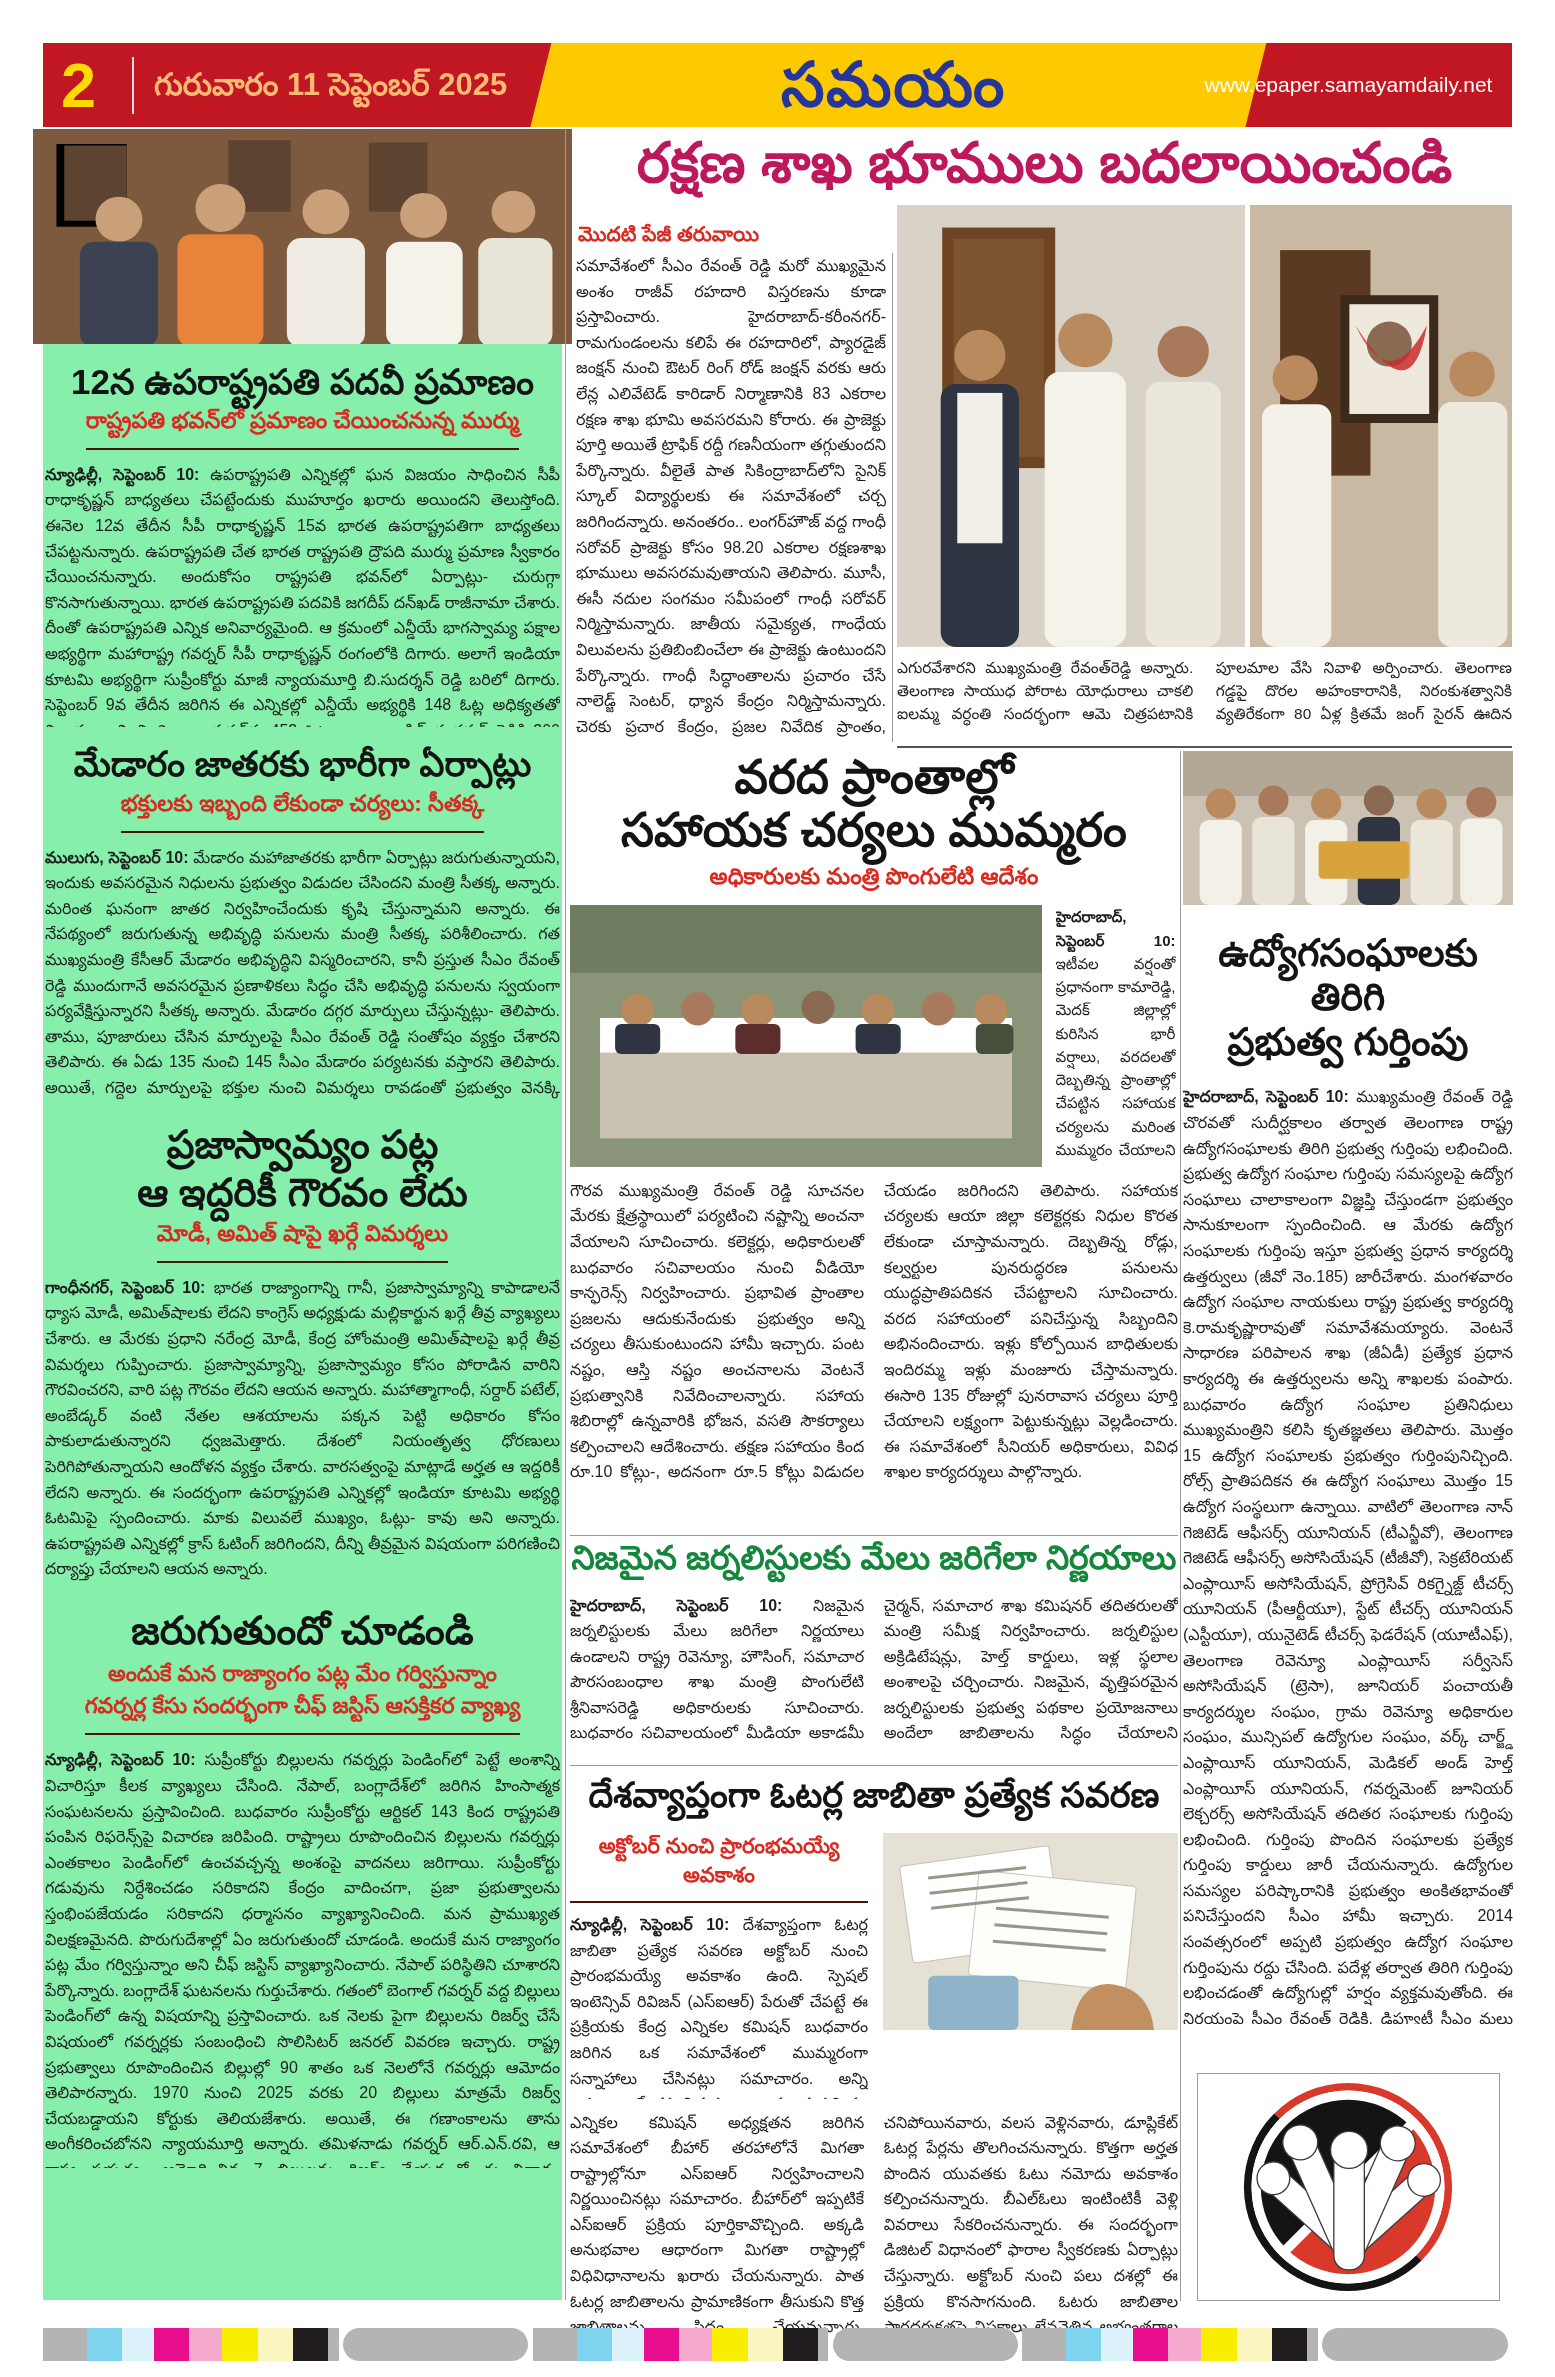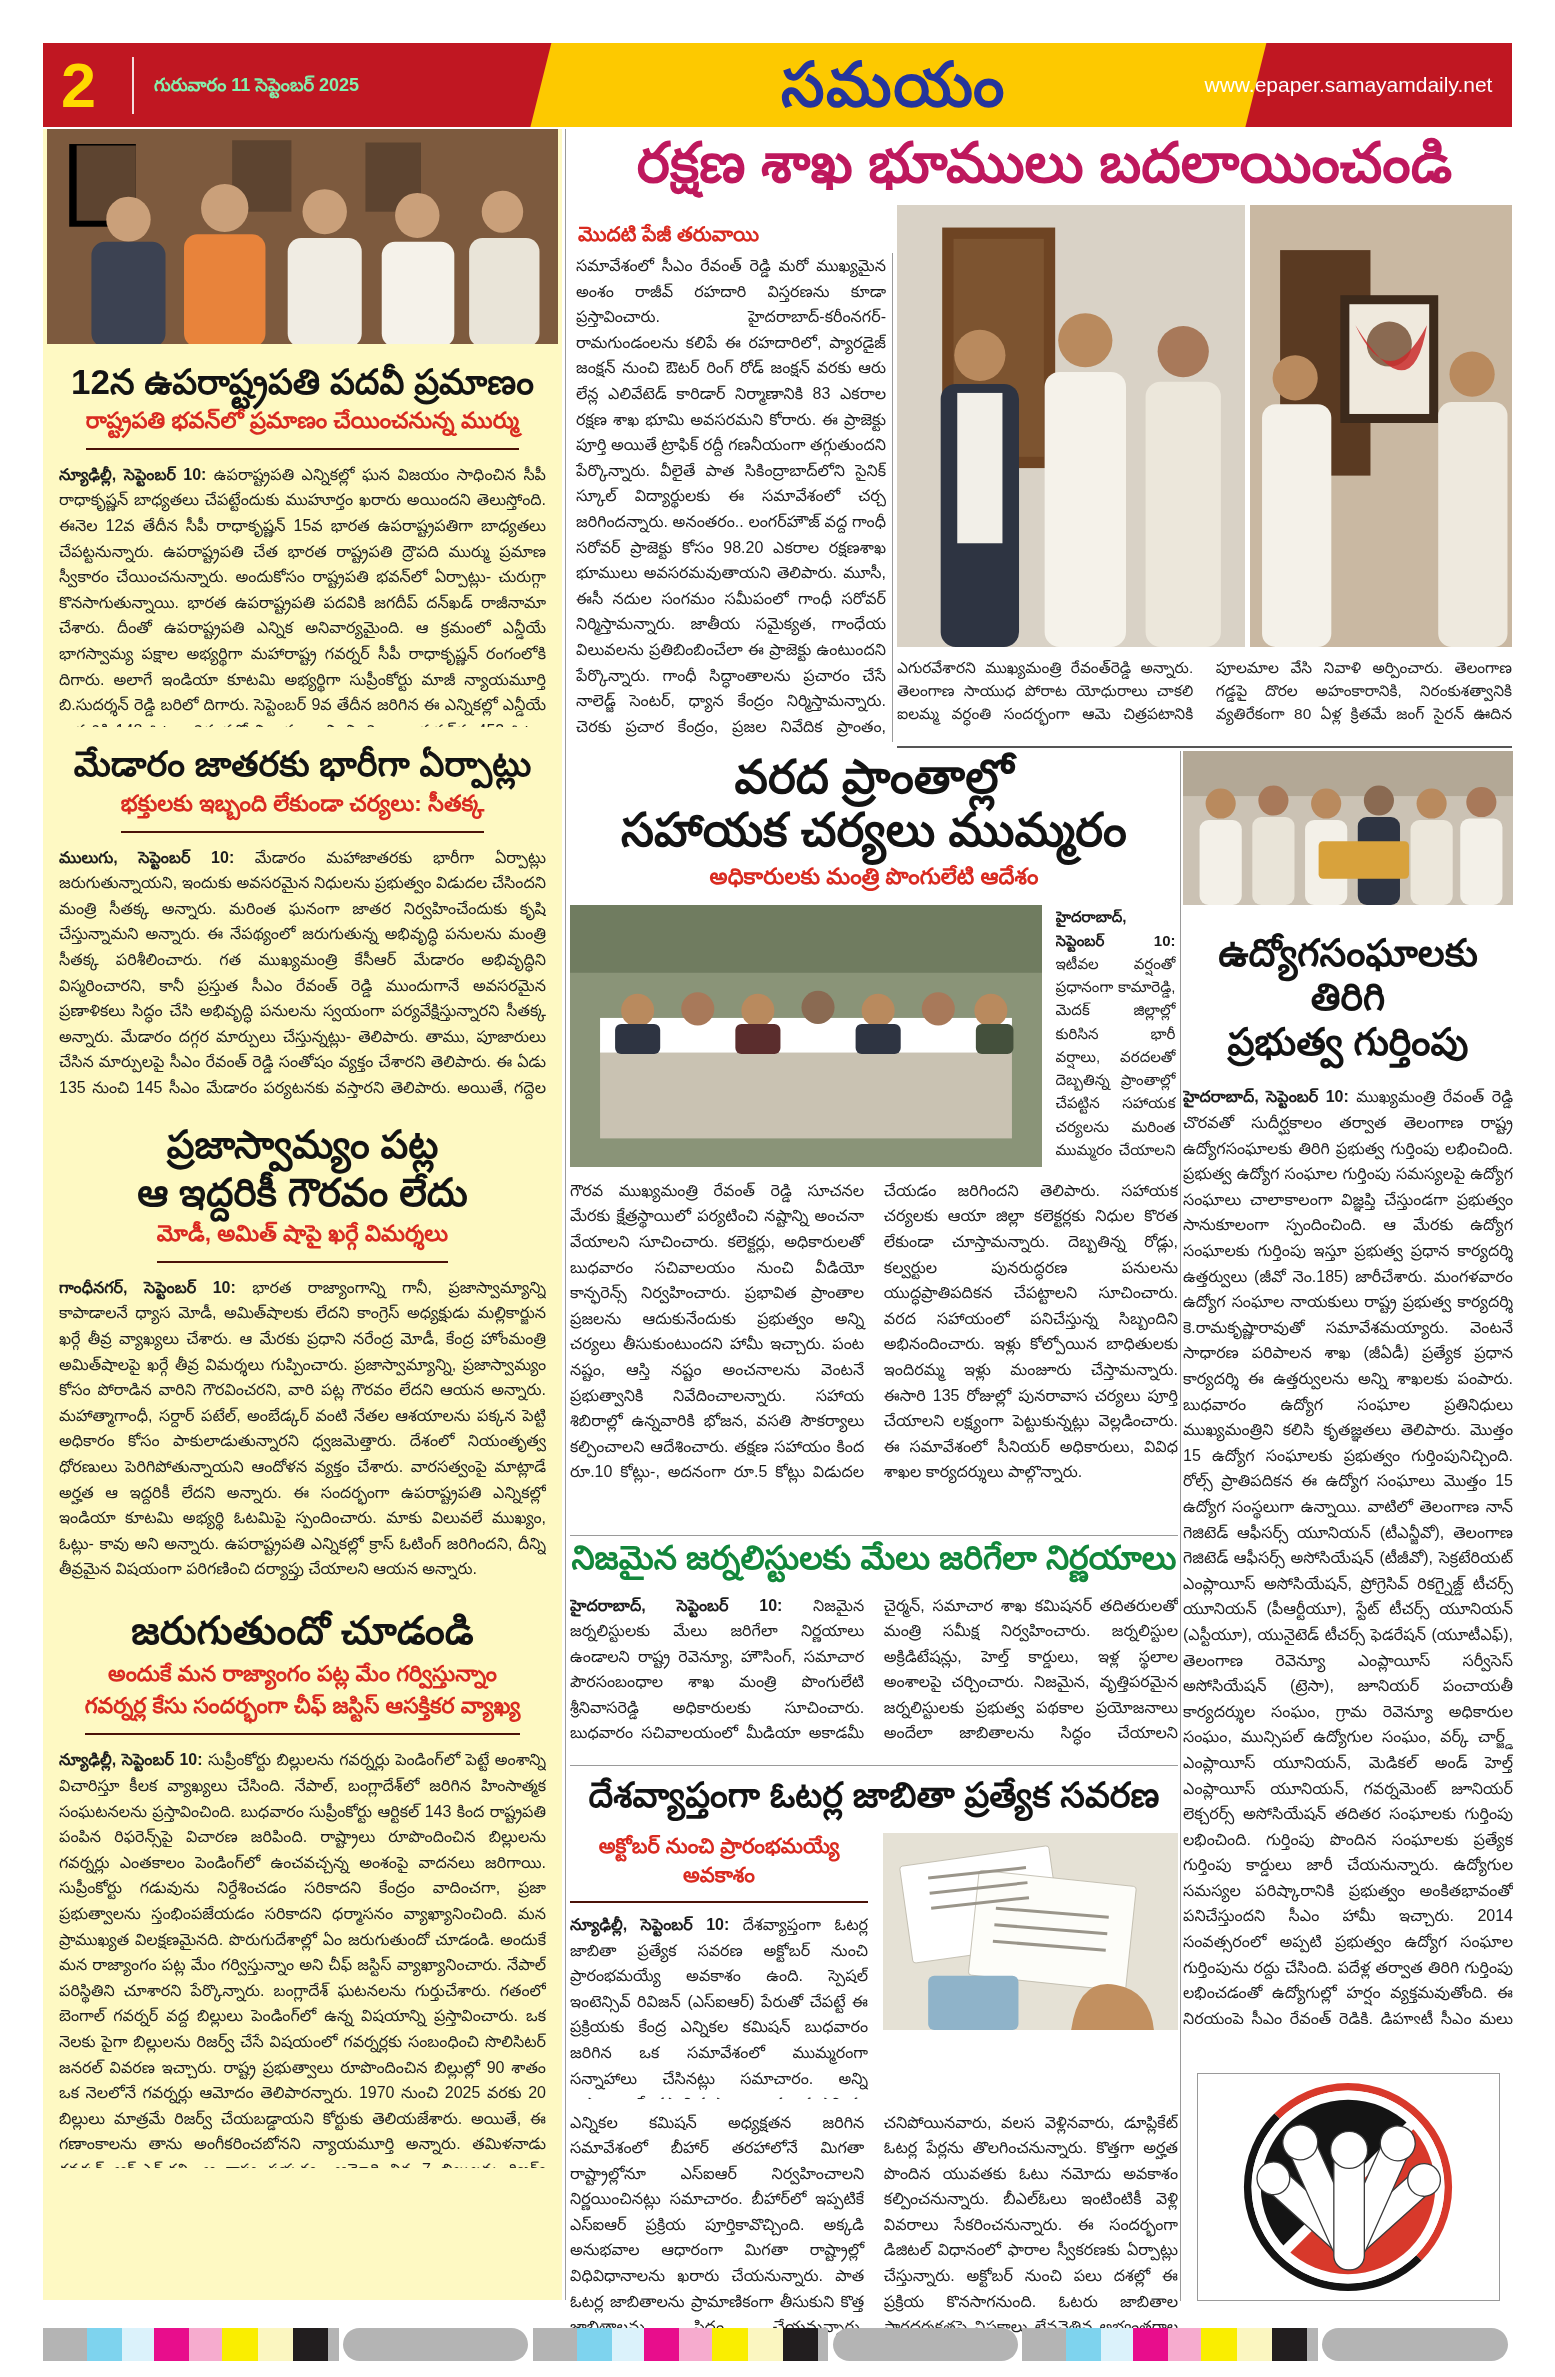--- a/index.html
+++ b/index.html
@@ -4,35 +4,35 @@
 <style>
   html,body{margin:0;padding:0;background:#e9e9e9;}
   .page{position:relative;width:1555px;height:2377px;background:#ffffff;margin:0 auto;
         font-family:"Liberation Sans","DejaVu Sans",sans-serif;color:#1d1d1d;overflow:hidden;}
 
   
   .header{position:absolute;left:43px;top:43px;width:1469px;height:84px;background:#c01722;overflow:hidden;}
   .yellowband{position:absolute;left:497px;top:-7.5px;width:715px;height:105px;background:#fdc900;transform:skewX(-14deg);}
   .pageno{position:absolute;left:18px;top:0;color:#ffd900;font-size:63px;font-weight:bold;line-height:84px;}
   .hdr-div{position:absolute;left:89px;top:13.5px;width:1.5px;height:57px;background:#ffffff;opacity:.85;}
-  .hdr-date{position:absolute;left:111px;top:0;color:#86efac;font-size:18px;font-weight:bold;line-height:84px;}
+  .hdr-date{position:absolute;left:111px;top:0;color:#fdba74;font-size:31px;font-weight:bold;line-height:84px;}
   .masthead{position:absolute;left:527px;width:647px;top:0;text-align:center;color:#26359b;
             font-size:62px;font-weight:bold;line-height:84px;letter-spacing:1.5px;}
   .hdr-site{position:absolute;right:19.6px;top:0;color:#ffffff;font-size:21px;line-height:84px;}
 
   
   .black-head{font-weight:bold;color:#141414;text-align:center;}
   .red-sub{color:#d92b21;font-weight:bold;text-align:center;}
   .red-sub .u{display:inline-block;border-bottom:2.3px solid #4a1208;padding-bottom:9px;}
   .body-txt{font-size:16px;line-height:1.6;text-align:justify;overflow:hidden;}
   .dateline{font-weight:bold;}
 
   
-  .leftcol{position:absolute;left:43px;top:129px;width:519px;height:2171px;background:#fef9c3;
-           box-sizing:border-box;padding:0 16px;}
+  .leftcol{position:absolute;left:43px;top:129px;width:519px;height:2171px;background:#86efac;
+           box-sizing:border-box;padding:0 2px;}
   .leftcol .photo{margin:0 -12px;}
   .lc-head{font-size:35px;margin:16.6px 0 4.5px 0;line-height:1.22;}
   .lc-sub{font-size:22.6px;margin:4.5px 0 12px 0;}
 
   
   .photo{position:relative;overflow:hidden;background:#b9a890;}
   .photo svg{display:block;width:100%;height:100%;}
 
   
   .defence-head{position:absolute;left:576px;top:132px;width:937px;font-size:56px;font-weight:bold;

